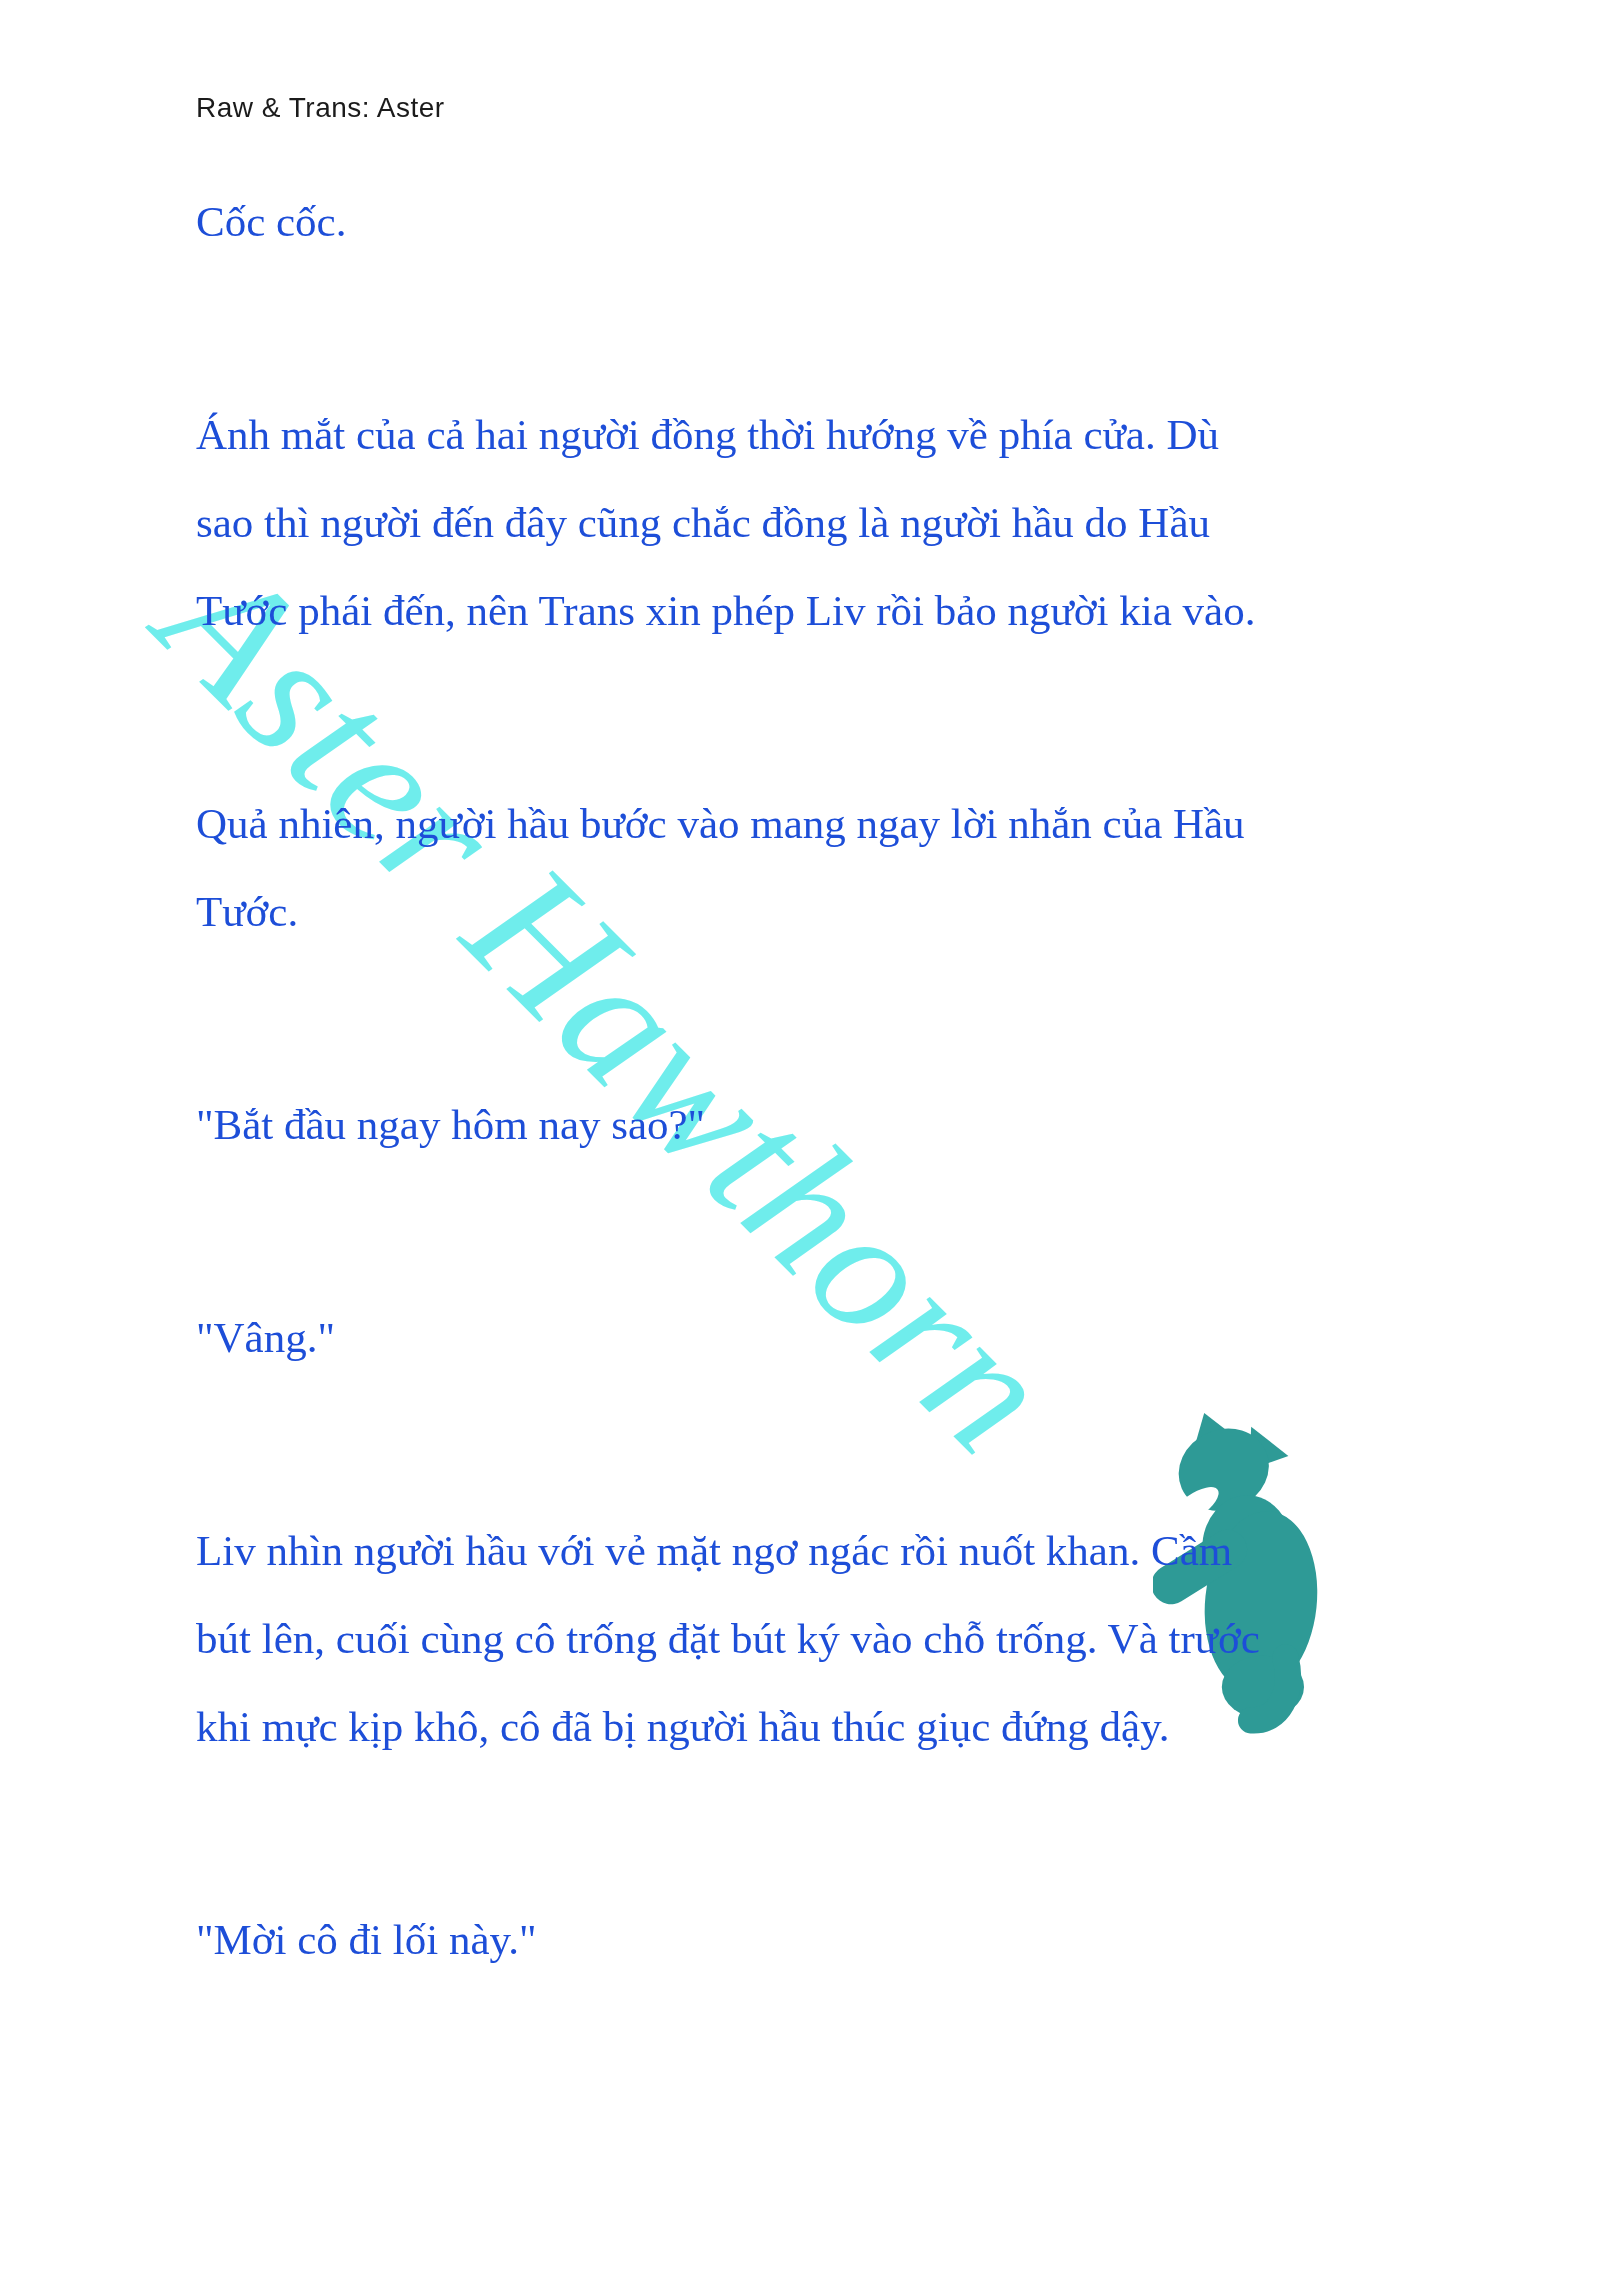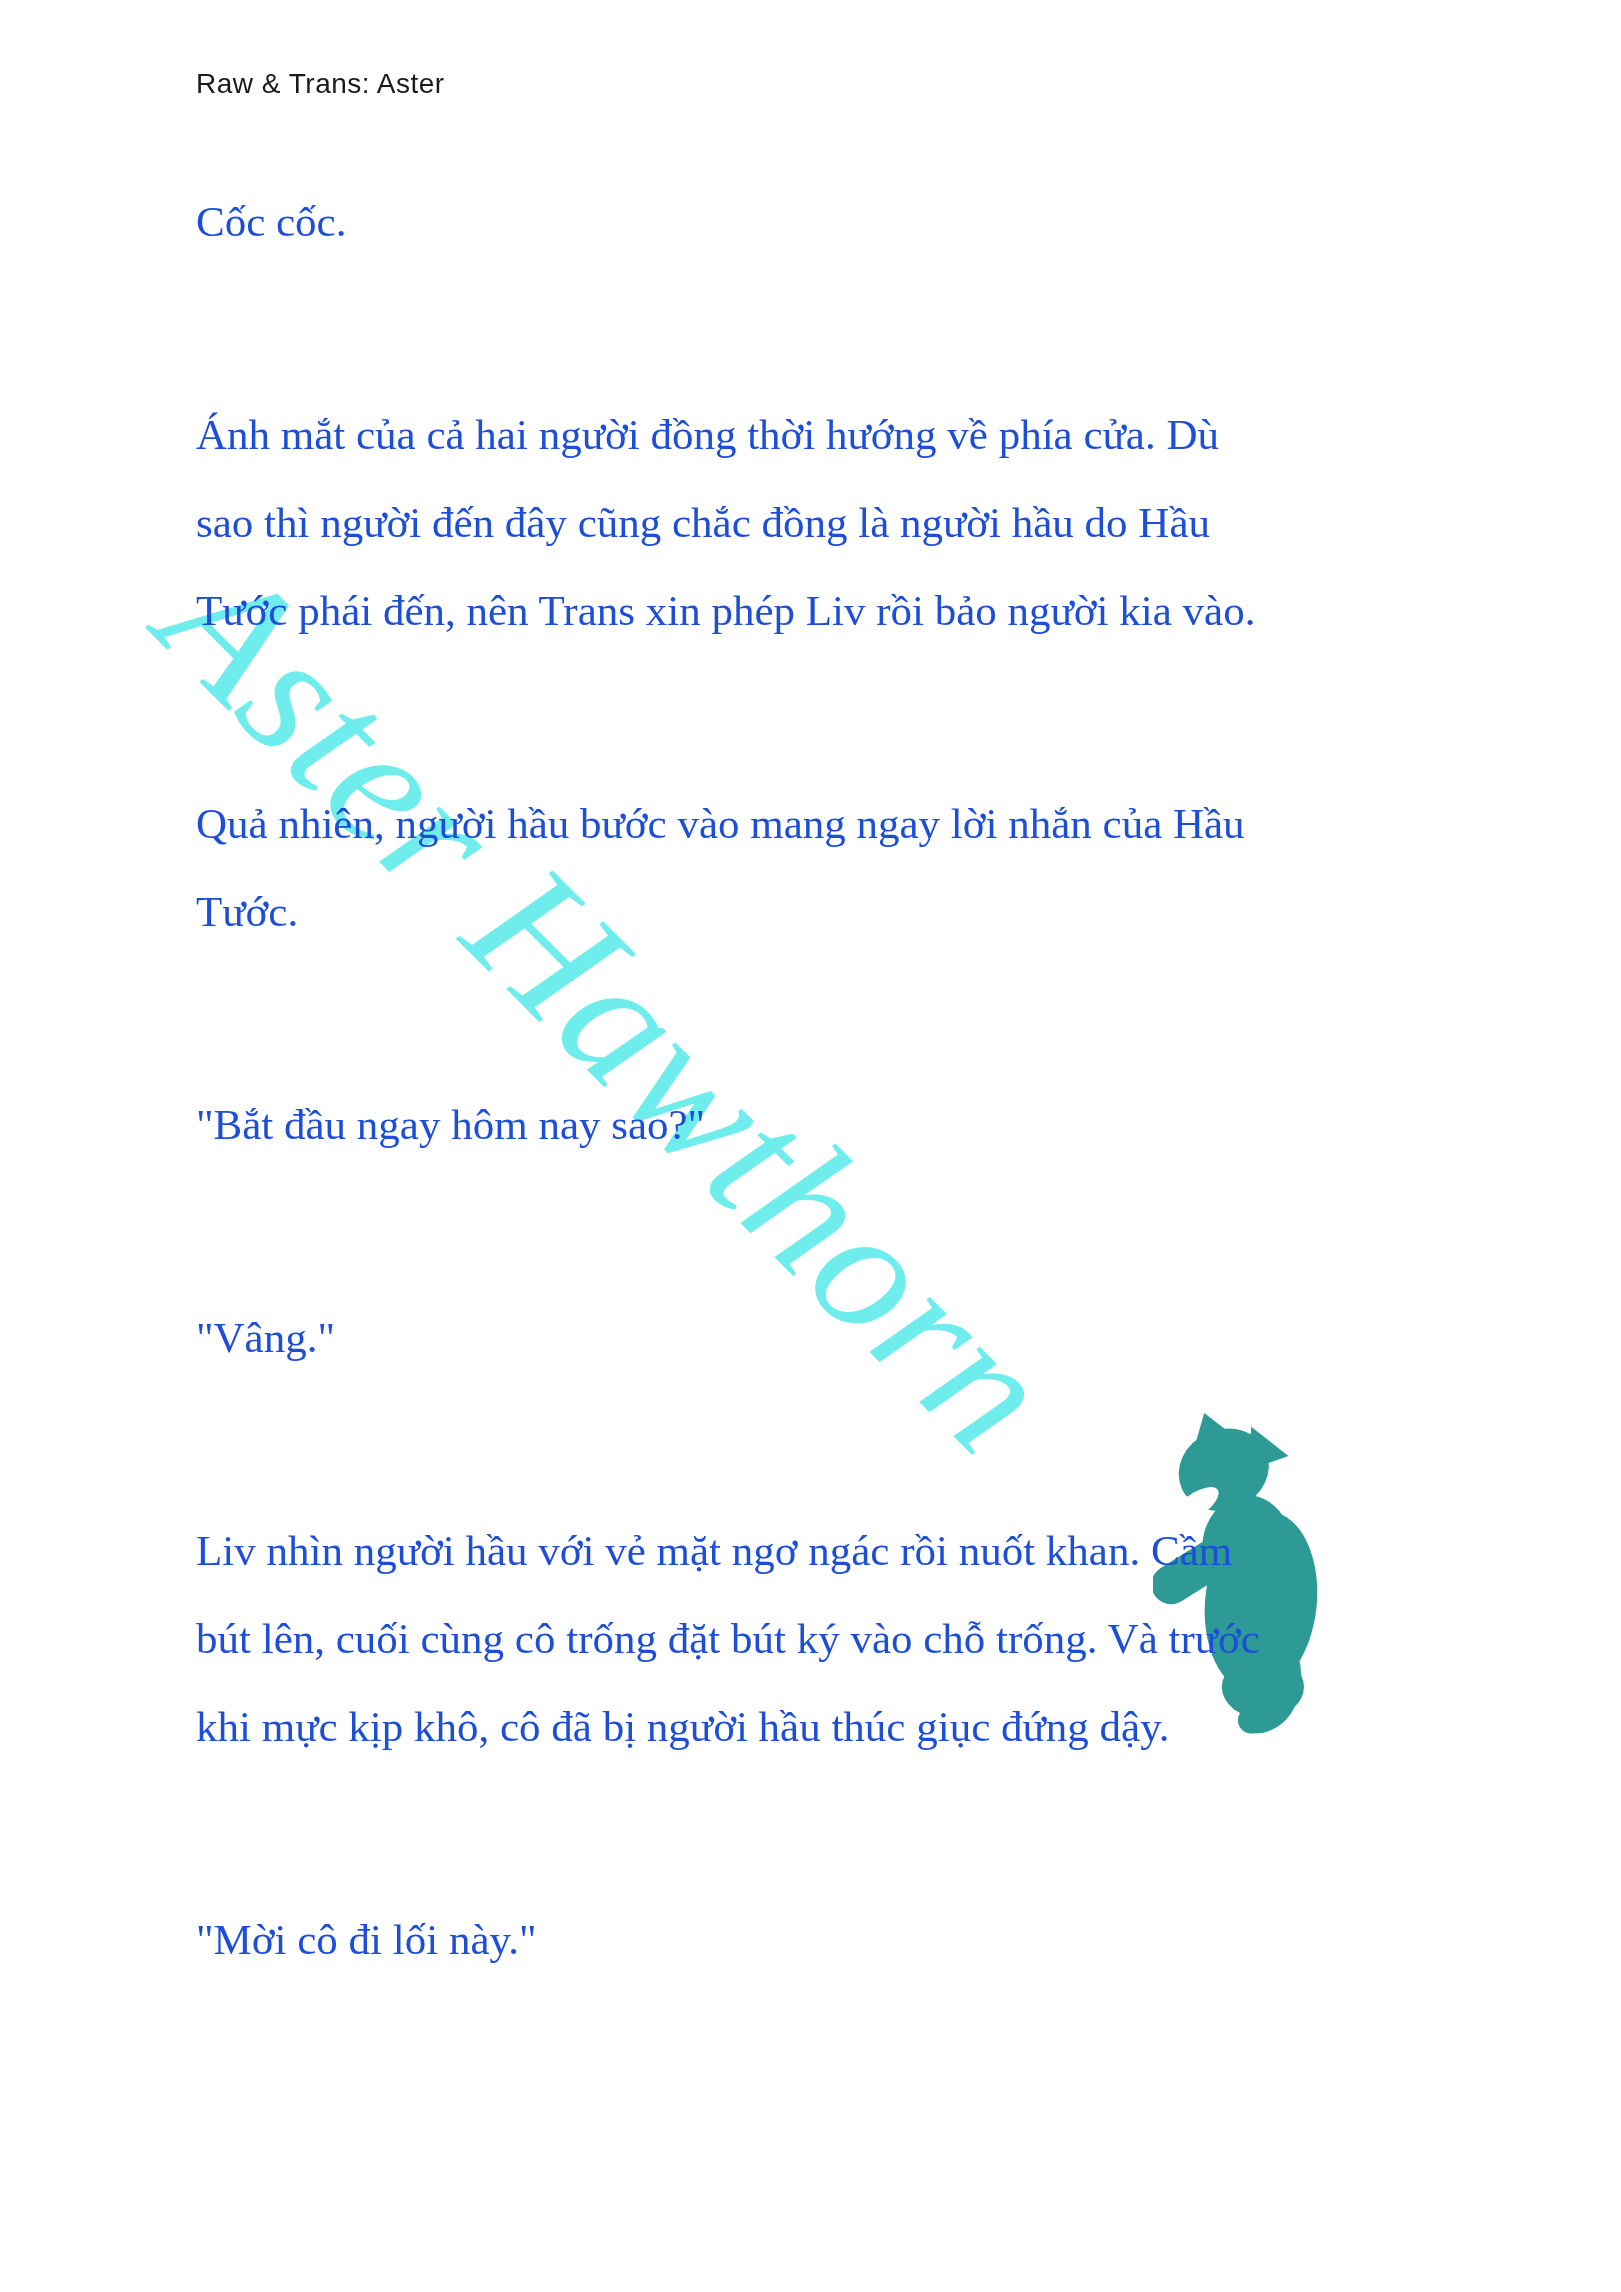--- a/index.html
+++ b/index.html
@@ -41,21 +41,21 @@
     top: 1411px;
     width: 167px;
     height: 323px;
     z-index: 2;
   }
 
   
   .credit {
     position: absolute;
     left: 196px;
-    top: 68px;
+    top: 92px;
     z-index: 3;
     font-family: "Liberation Sans", "DejaVu Sans", sans-serif;
     font-size: 28px;
     color: #1b1b1b;
     letter-spacing: 0.5px;
   }
 
   
   .content {
     position: absolute;

